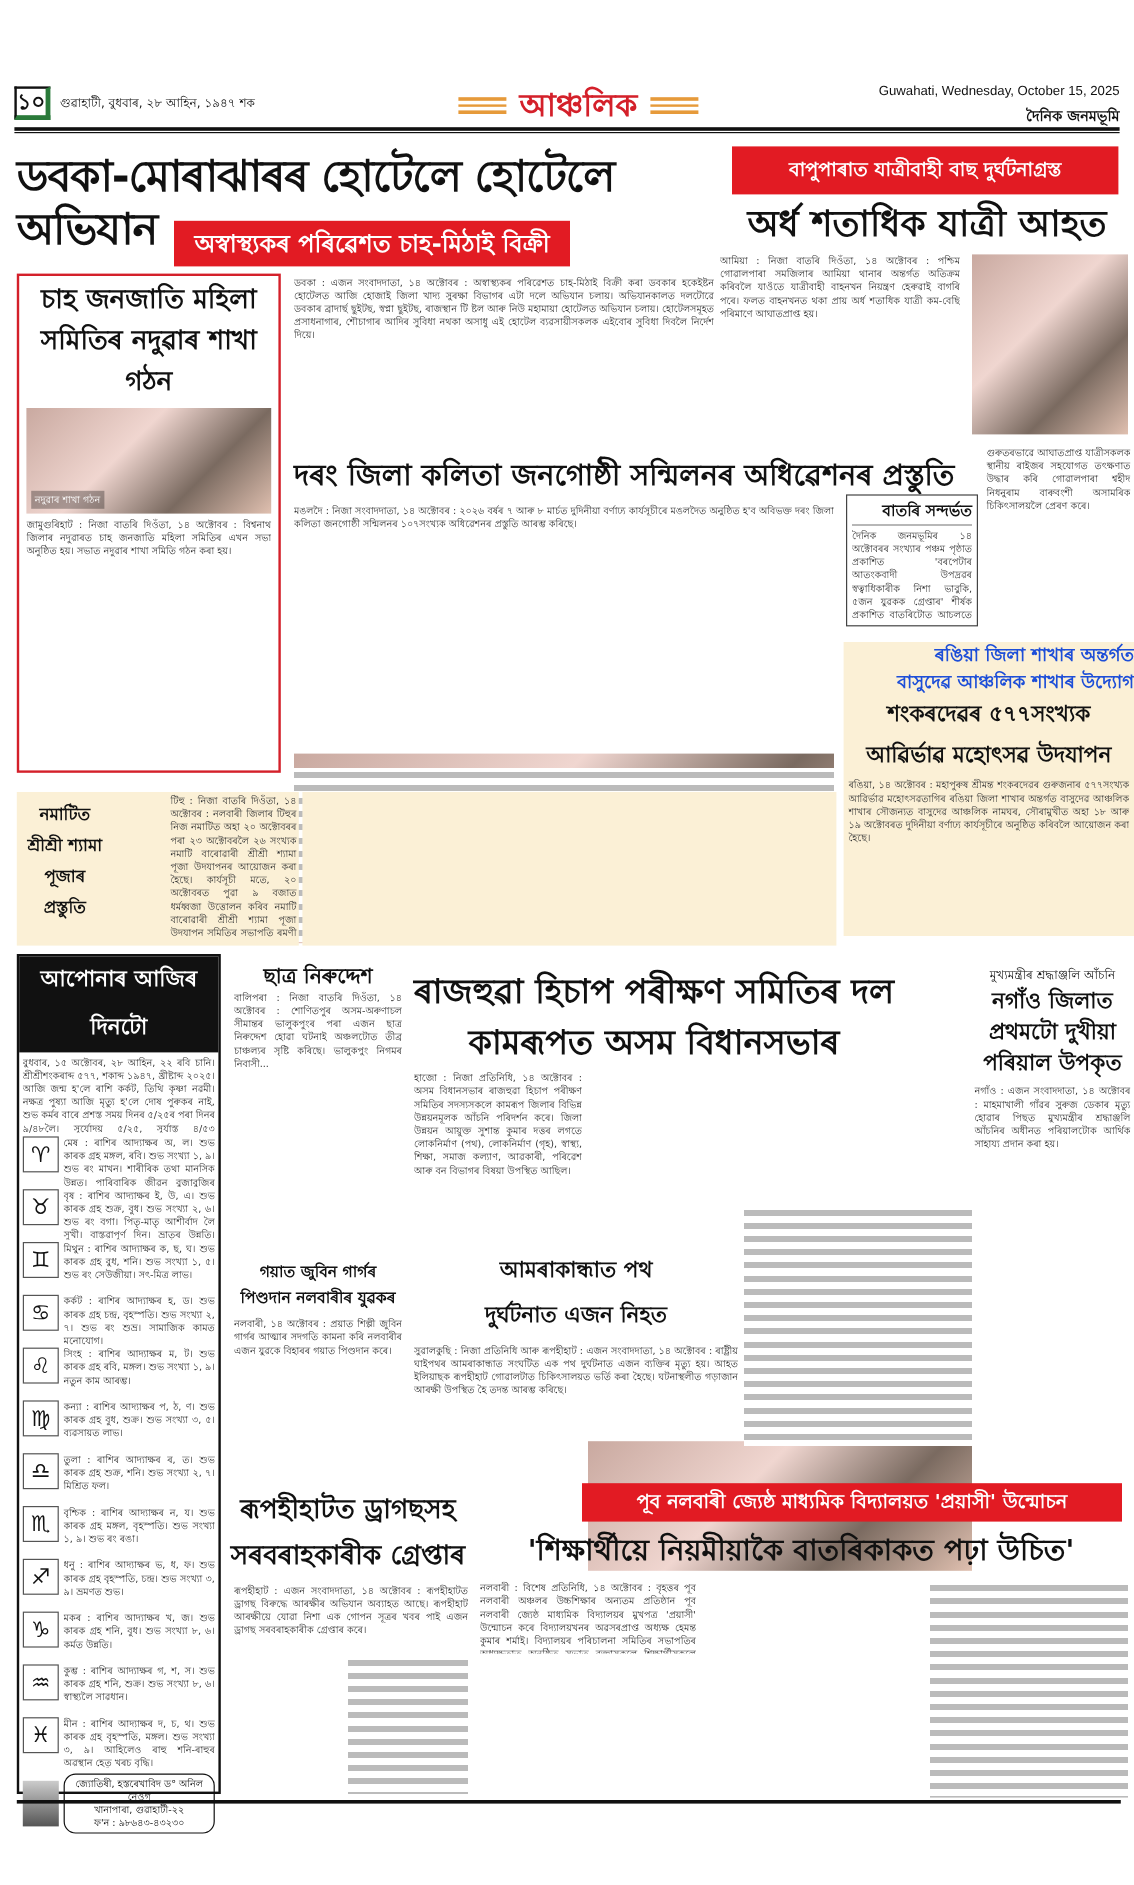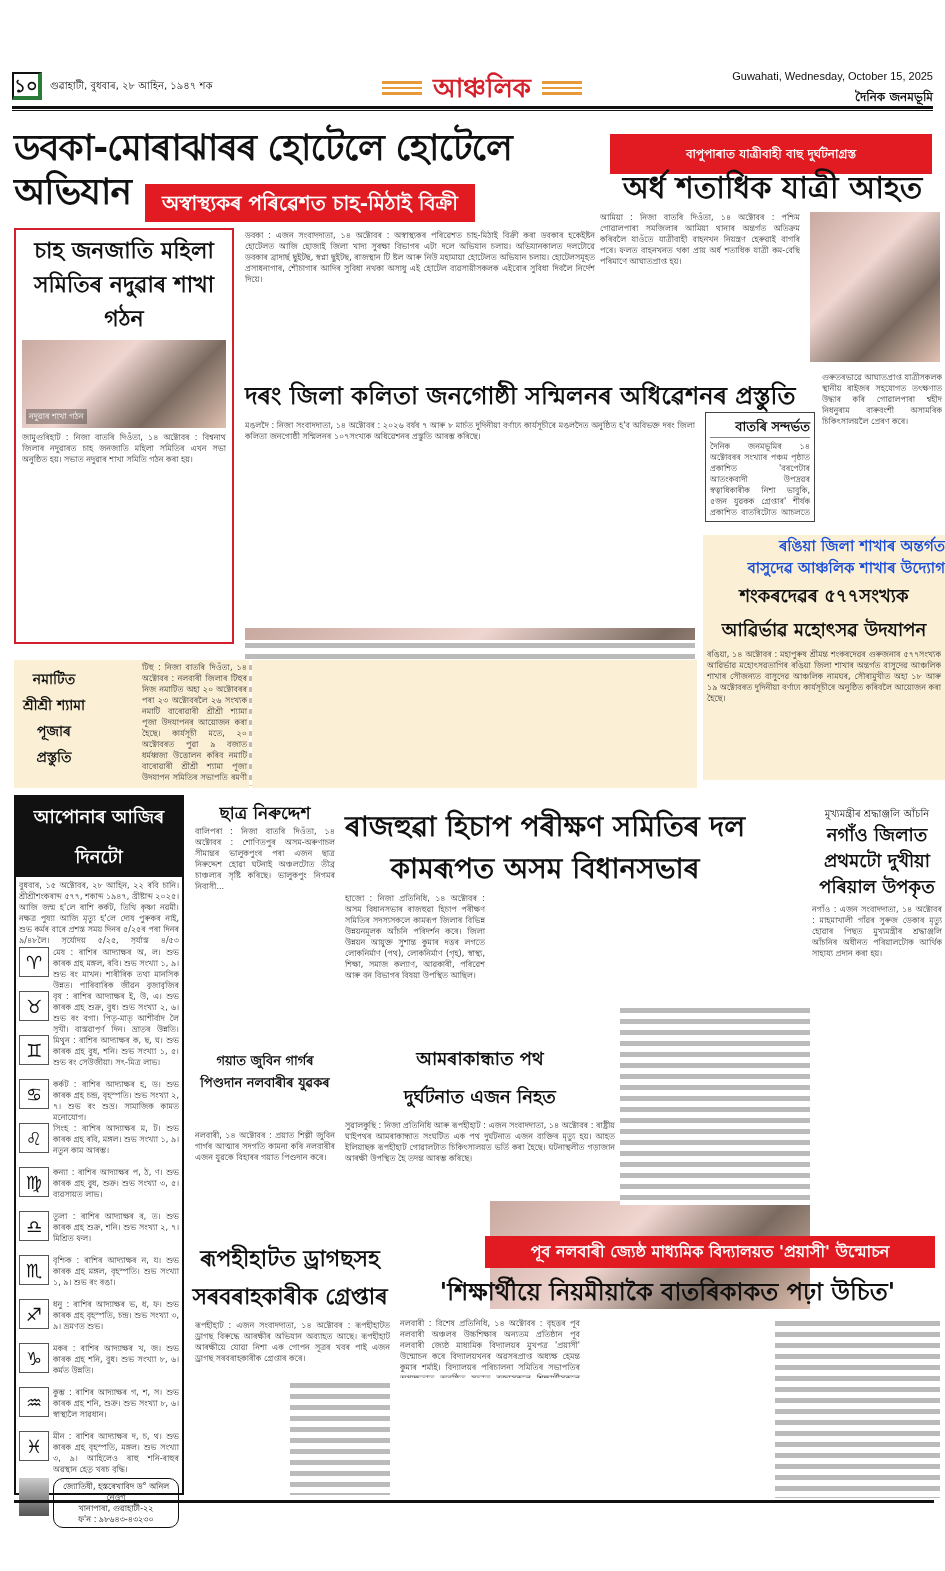--- a/index.html
+++ b/index.html
@@ -11,42 +11,42 @@
 .logo{left:345px;top:0;width:250px;height:34px;text-align:center}
 .logo .bars{display:inline-block;width:40px;height:14px;vertical-align:middle;border-top:3px solid #e69a3a;border-bottom:3px solid #e69a3a;position:relative;top:-2px}
 .logo .bars::after{content:"";position:absolute;left:0;right:0;top:3px;height:2px;background:#e69a3a}
 .logo .name{display:inline-block;color:#d4202a;font-weight:bold;font-size:26px;vertical-align:middle;padding:0 6px}
 .dateline-en{right:0;top:2px;font-size:11px;font-family:"Liberation Sans",sans-serif}
 .brand{right:0;top:20px;font-size:12px;font-weight:bold}
 .rule{left:12px;top:106px;width:921px;height:5px;border-top:3px solid #111;border-bottom:1px solid #111}
 .h-main{left:14px;top:126px;width:580px;font-size:36px;font-weight:bold;letter-spacing:-1px;line-height:44px}
 .redbar{background:#e21b23;color:#fff;text-align:center;font-weight:bold}
 .sub1{left:145px;top:184px;width:330px;height:38px;font-size:20px;line-height:38px}
-.bus-bar{left:610px;top:134px;width:322px;height:40px;font-size:12px;line-height:40px}
+.bus-bar{left:610px;top:122px;width:322px;height:40px;font-size:16px;line-height:40px}
 .bus-head{left:600px;top:168px;width:345px;text-align:center;font-size:30px;font-weight:bold;line-height:40px}
 .text{font-size:8px;line-height:11px;color:#333;text-align:justify;overflow:hidden}
 .col-lines{background:repeating-linear-gradient(#fff 0,#fff 3px,#bbb 3px,#bbb 8px,#fff 8px,#fff 11px)}
 .boxred{left:14px;top:228px;width:220px;height:416px;border:2px solid #d4202a}
 .boxred .hd{font-size:22px;font-weight:bold;text-align:center;line-height:34px;padding-top:4px}
 .photo{background:linear-gradient(135deg,#c9a9a0,#f0d6d0 40%,#7a6a60 70%,#e0c0b0);position:relative}
 .photo span{position:absolute;bottom:4px;left:4px;font-size:8px;color:#fff;background:rgba(0,0,0,.3);padding:1px 3px}
 .darang{left:245px;top:376px;width:450px;font-size:24px;font-weight:bold;line-height:40px;white-space:nowrap}
 .ref-box{left:705px;top:412px;width:110px;height:110px;border:1px solid #444;padding:4px;background:#fff}
 .ref-box .t{font-size:13px;font-weight:bold;text-align:right;line-height:20px;border-bottom:1px solid #888;margin-bottom:3px}
 .beige{background:#fbf0d6}
 .shank-box{left:703px;top:535px;width:242px;height:245px}
 .shank-box .k1{color:#1d4ed8;font-size:15px;font-weight:bold;text-align:right;line-height:22px}
 .shank-box .k2{font-size:18px;font-weight:bold;text-align:center;line-height:34px}
 .shyama{left:14px;top:660px;width:235px;height:128px}
 .shyama .hd{font-size:20px;font-weight:bold;text-align:center;line-height:34px}
 .aaji{left:14px;top:795px;width:170px;height:700px;border:2px solid #111}
 .aaji .hd{background:#111;color:#fff;font-size:18px;font-weight:bold;text-align:center;line-height:40px}
 .zod-row{display:flex;gap:4px;margin:2px 3px}
 .zod-ico{width:30px;height:30px;border:1px solid #555;flex:none;display:flex;align-items:center;justify-content:center;font-size:18px}
-.astro-foot{display:flex;gap:4px;padding:3px;align-items:flex-start}
+.astro-foot{display:flex;gap:4px;padding:3px;align-items:center}
 .astro-foot .ph{width:30px;height:38px;background:linear-gradient(#ccc,#555);flex:none}
 .astro-foot .inf{border:1px solid #111;border-radius:10px;font-size:8px;text-align:center;padding:2px 4px;line-height:11px;flex:1}
 .chhatra{left:195px;top:800px;width:140px;font-size:17px;font-weight:bold;text-align:center}
 .kamrup{left:340px;top:806px;width:410px;font-size:28px;font-weight:bold;text-align:center;line-height:42px}
 .cm-box{left:812px;top:806px;width:130px;text-align:center}
 .cm-box .k{font-size:10px;line-height:16px}
 .cm-box .h{font-size:18px;font-weight:bold;line-height:26px}
 .amrakandha{left:345px;top:1040px;width:270px;font-size:18px;font-weight:bold;text-align:center;line-height:38px}
 .goya{left:195px;top:1050px;width:140px;text-align:center;font-weight:bold;line-height:22px;font-size:13px}
 .rupohi{left:190px;top:1240px;width:200px;text-align:center;font-weight:bold;font-size:22px;line-height:38px}
@@ -181,21 +181,21 @@
   </div>
 </div>
 
 <div class="abs chhatra">ছাত্ৰ নিৰুদ্দেশ</div>
 <div class="abs text" style="left:195px;top:826px;width:140px;height:220px;">বালিপৰা : নিজা বাতৰি দিওঁতা, ১৪ অক্টোবৰ : শোণিতপুৰ অসম-অৰুণাচল সীমান্তৰ ভালুকপুংৰ পৰা এজন ছাত্ৰ নিৰুদ্দেশ হোৱা ঘটনাই অঞ্চলটোত তীব্ৰ চাঞ্চল্যৰ সৃষ্টি কৰিছে। ভালুকপুং নিগমৰ নিবাসী...</div>
 
 <div class="abs goya">
   <div>গয়াত জুবিন গাৰ্গৰ</div>
   <div>পিণ্ডদান নলবাৰীৰ যুৱকৰ</div>
 </div>
-<div class="abs text" style="left:195px;top:1098px;width:140px;height:130px;margin-top:32px;">নলবাৰী, ১৪ অক্টোবৰ : প্ৰয়াত শিল্পী জুবিন গাৰ্গৰ আত্মাৰ সদগতি কামনা কৰি নলবাৰীৰ এজন যুৱকে বিহাৰৰ গয়াত পিণ্ডদান কৰে।</div>
+<div class="abs text" style="left:195px;top:1098px;width:140px;height:130px;">নলবাৰী, ১৪ অক্টোবৰ : প্ৰয়াত শিল্পী জুবিন গাৰ্গৰ আত্মাৰ সদগতি কামনা কৰি নলবাৰীৰ এজন যুৱকে বিহাৰৰ গয়াত পিণ্ডদান কৰে।</div>
 
 <div class="abs kamrup">
   <div>ৰাজহুৱা হিচাপ পৰীক্ষণ সমিতিৰ দল</div>
   <div>কামৰূপত অসম বিধানসভাৰ</div>
 </div>
 <div class="abs text" style="left:345px;top:893px;width:140px;height:140px;">হাজো : নিজা প্ৰতিনিধি, ১৪ অক্টোবৰ : অসম বিধানসভাৰ ৰাজহুৱা হিচাপ পৰীক্ষণ সমিতিৰ সদস্যসকলে কামৰূপ জিলাৰ বিভিন্ন উন্নয়নমূলক আঁচনি পৰিদৰ্শন কৰে। জিলা উন্নয়ন আয়ুক্ত সুশান্ত কুমাৰ দত্তৰ লগতে লোকনিৰ্মাণ (পথ), লোকনিৰ্মাণ (গৃহ), স্বাস্থ্য, শিক্ষা, সমাজ কল্যাণ, আৱকাৰী, পৰিৱেশ আৰু বন বিভাগৰ বিষয়া উপস্থিত আছিল।</div>
 <div class="abs photo" style="left:490px;top:893px;width:320px;height:108px;"></div>
 <div class="abs text col-lines" style="left:620px;top:1005px;width:190px;height:200px;"></div>
 
 <div class="abs cm-box">

